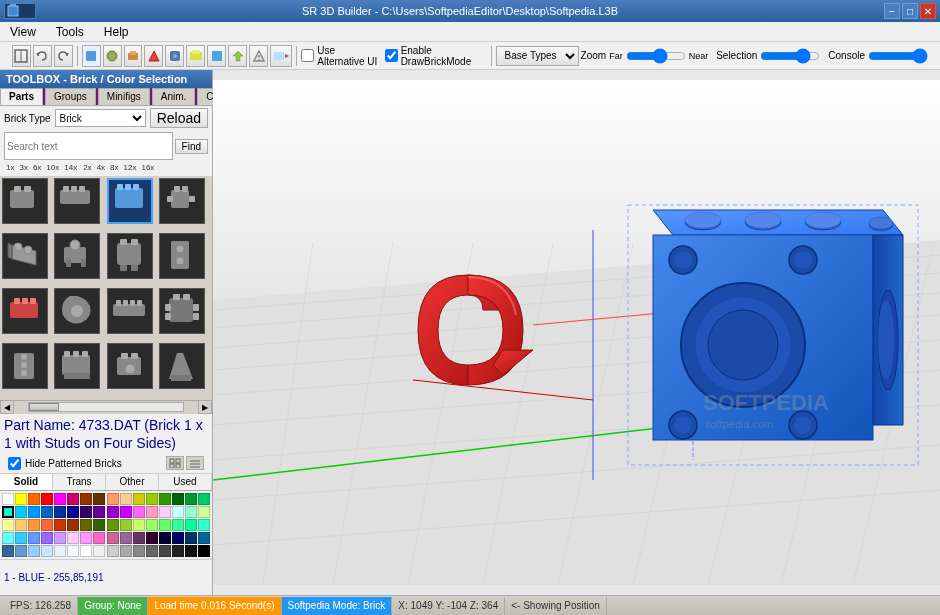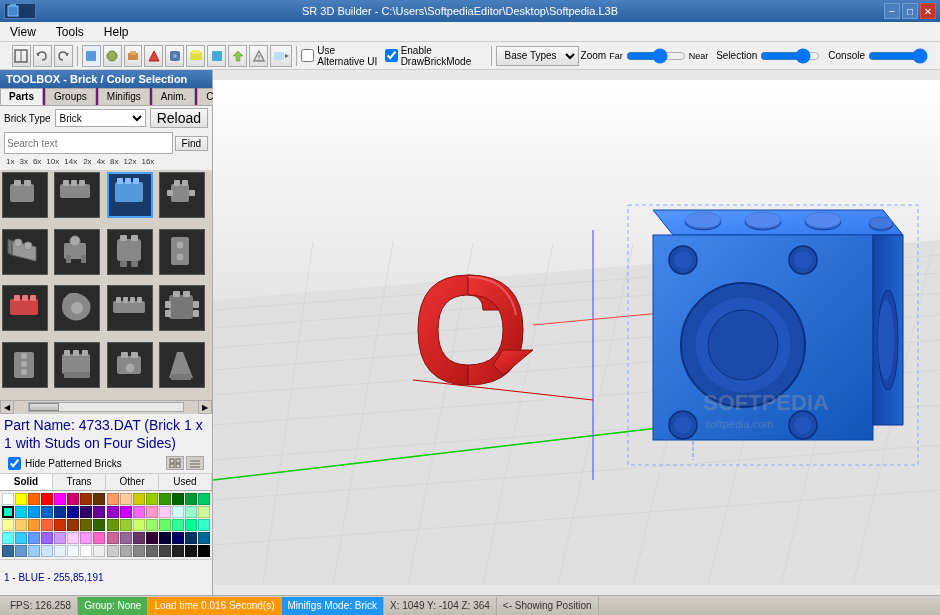--- a/index.html
+++ b/index.html
@@ -156,21 +156,21 @@
     
     .search-row {
       display: flex;
       align-items: center;
       padding: 2px 4px;
       gap: 2px;
       background: #f0f0f0;
     }
     .search-input {
       flex: 1;
-      height: 22px;
+      height: 28px;
       font-size: 10px;
       border: 1px solid #aaa;
       padding: 0 2px;
     }
     .find-btn {
       padding: 1px 6px;
       font-size: 10px;
       background: linear-gradient(to bottom, #f8f8f8, #e0e0e0);
       border: 1px solid #aaa;
       cursor: pointer;
@@ -937,16 +937,16 @@
       <text x="490" y="330" font-size="22" font-family="Arial" fill="rgba(160,160,160,0.35)" font-weight="bold">SOFTPEDIA</text>
       <text x="492" y="348" font-size="11" font-family="Arial" fill="rgba(160,160,160,0.35)">softpedia.com</text>
     </svg>
   </div>
 </div>
 
 <div class="statusbar">
   <div class="status-item status-fps">FPS: 126.258</div>
   <div class="status-item status-group">Group: None</div>
   <div class="status-item status-load">Load time 0.016 Second(s)</div>
-  <div class="status-item status-mode">Minifigs Mode: Brick</div>
+  <div class="status-item status-mode">Softpedia Mode: Brick</div>
   <div class="status-item status-coords">X: 1049 Y: -104 Z: 364</div>
   <div class="status-item status-position">&lt;- Showing Position</div>
 </div>
 
 </body></html>

